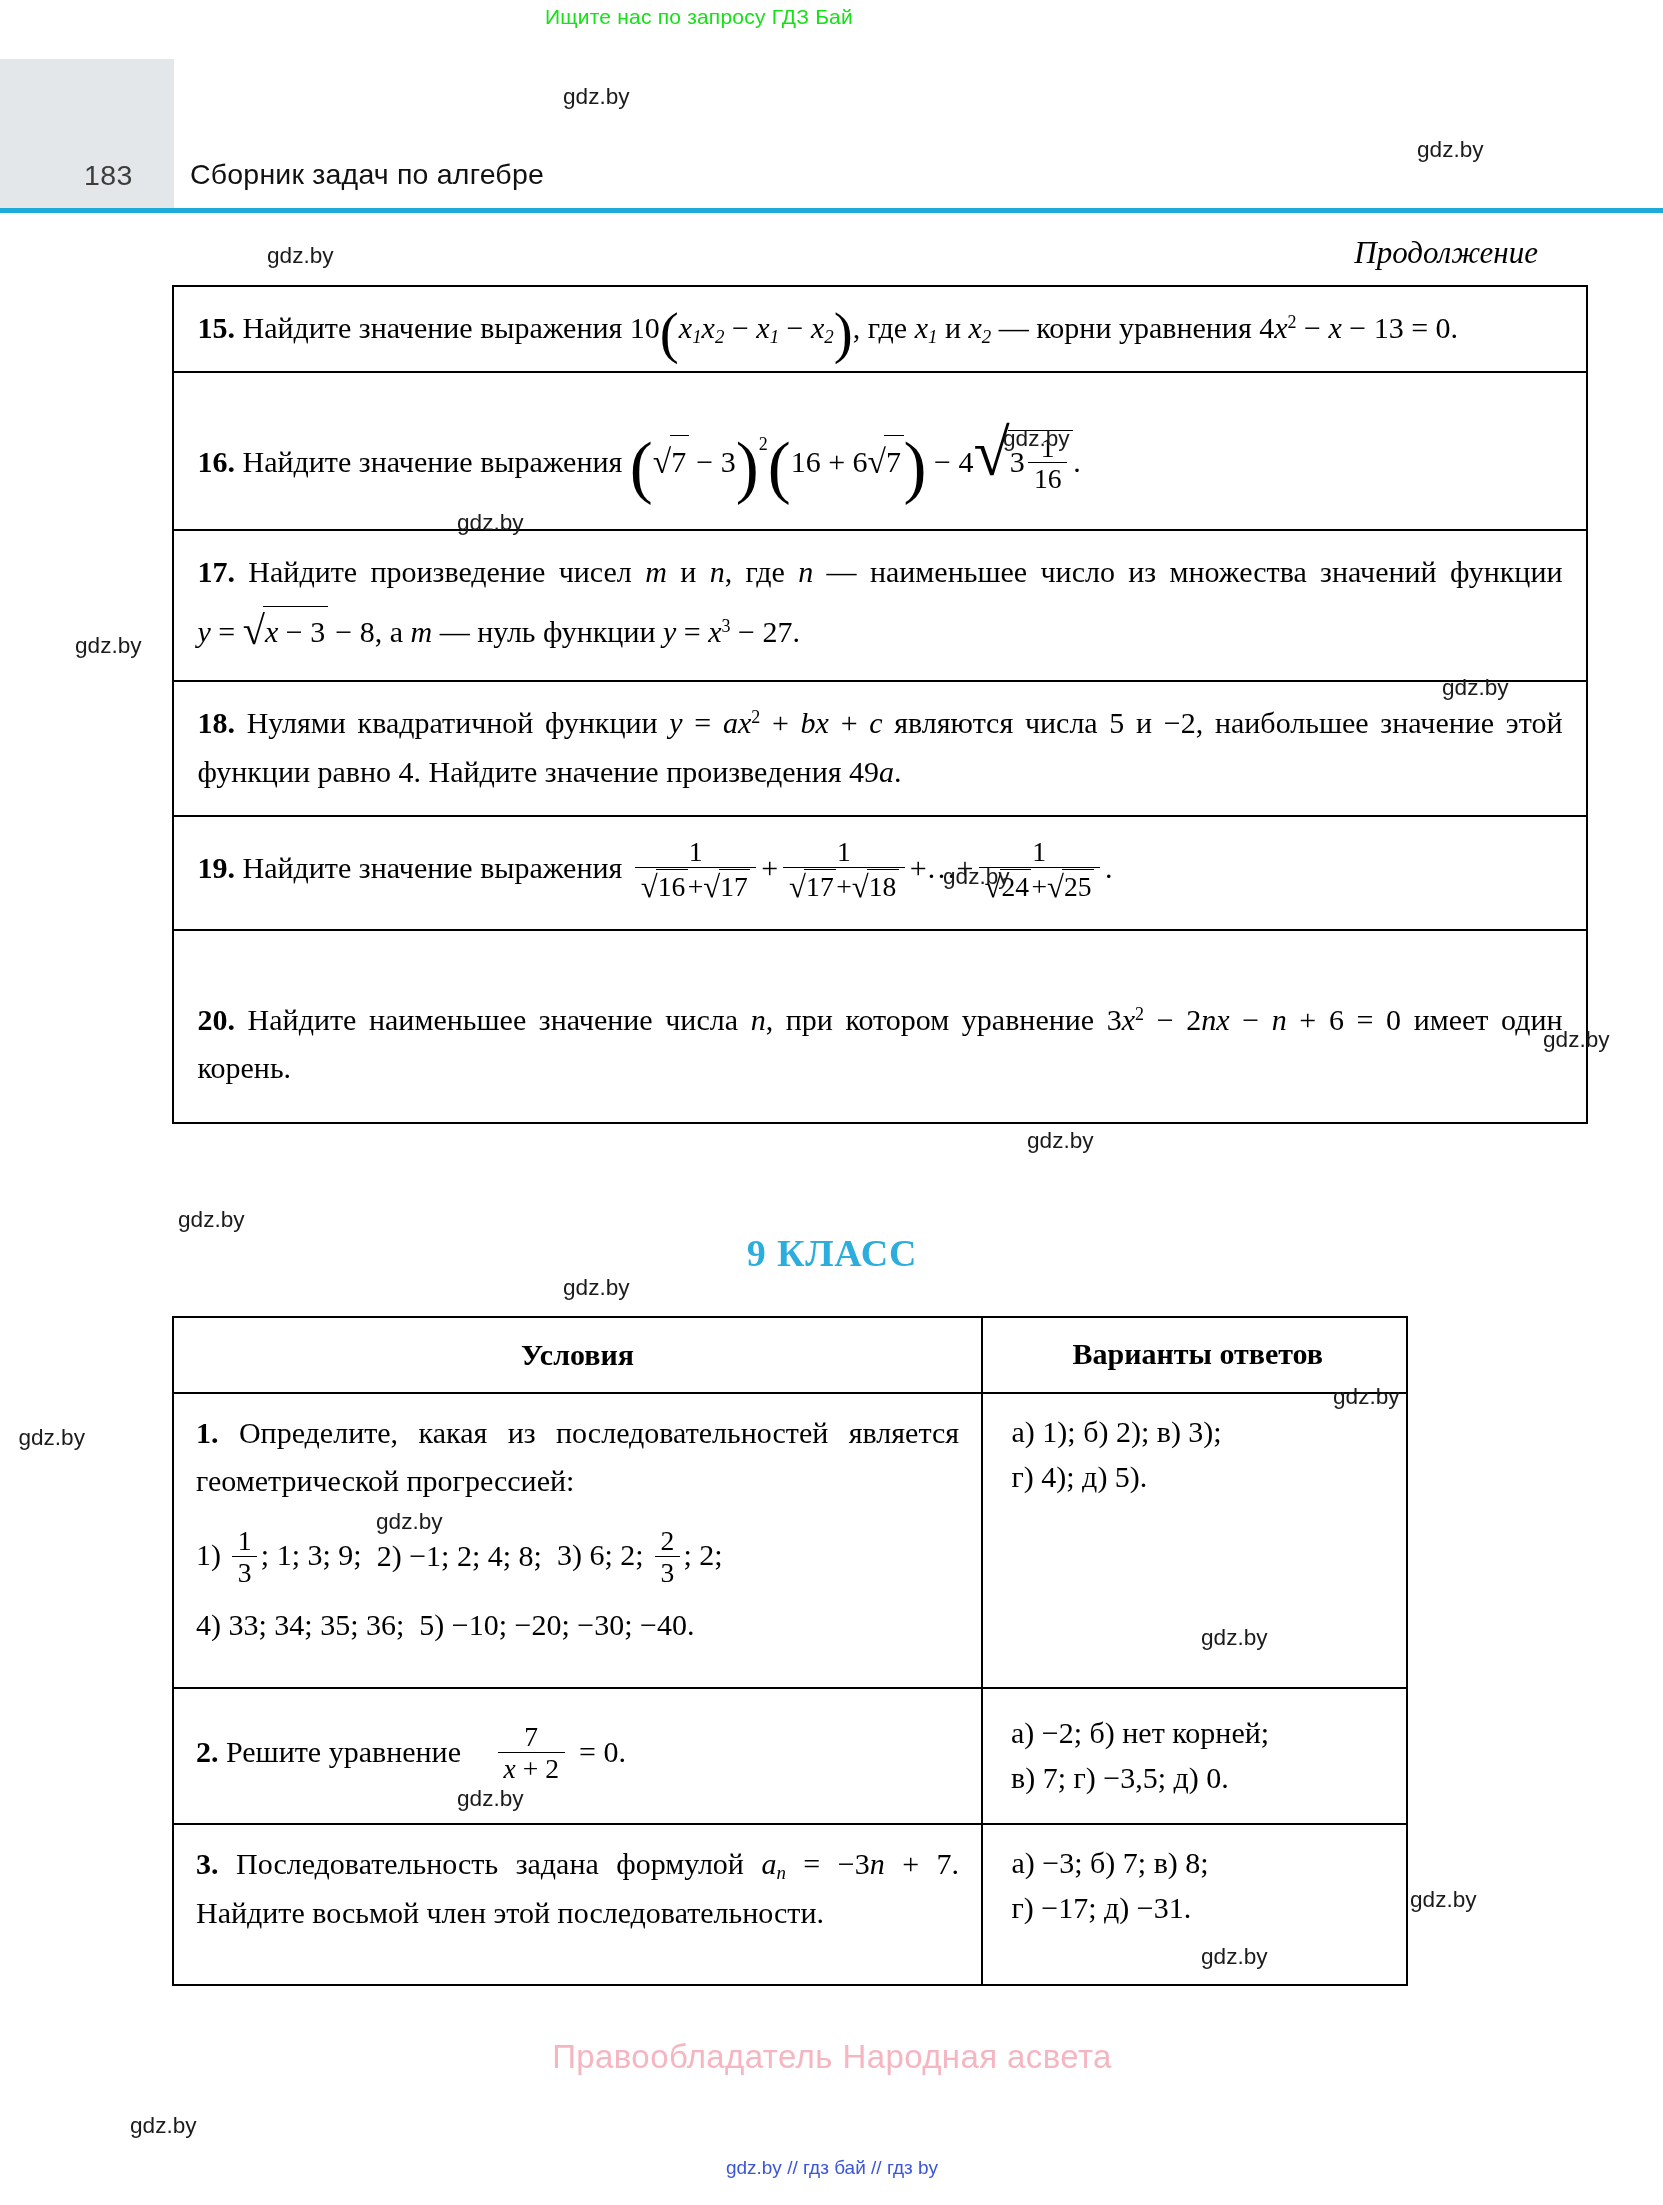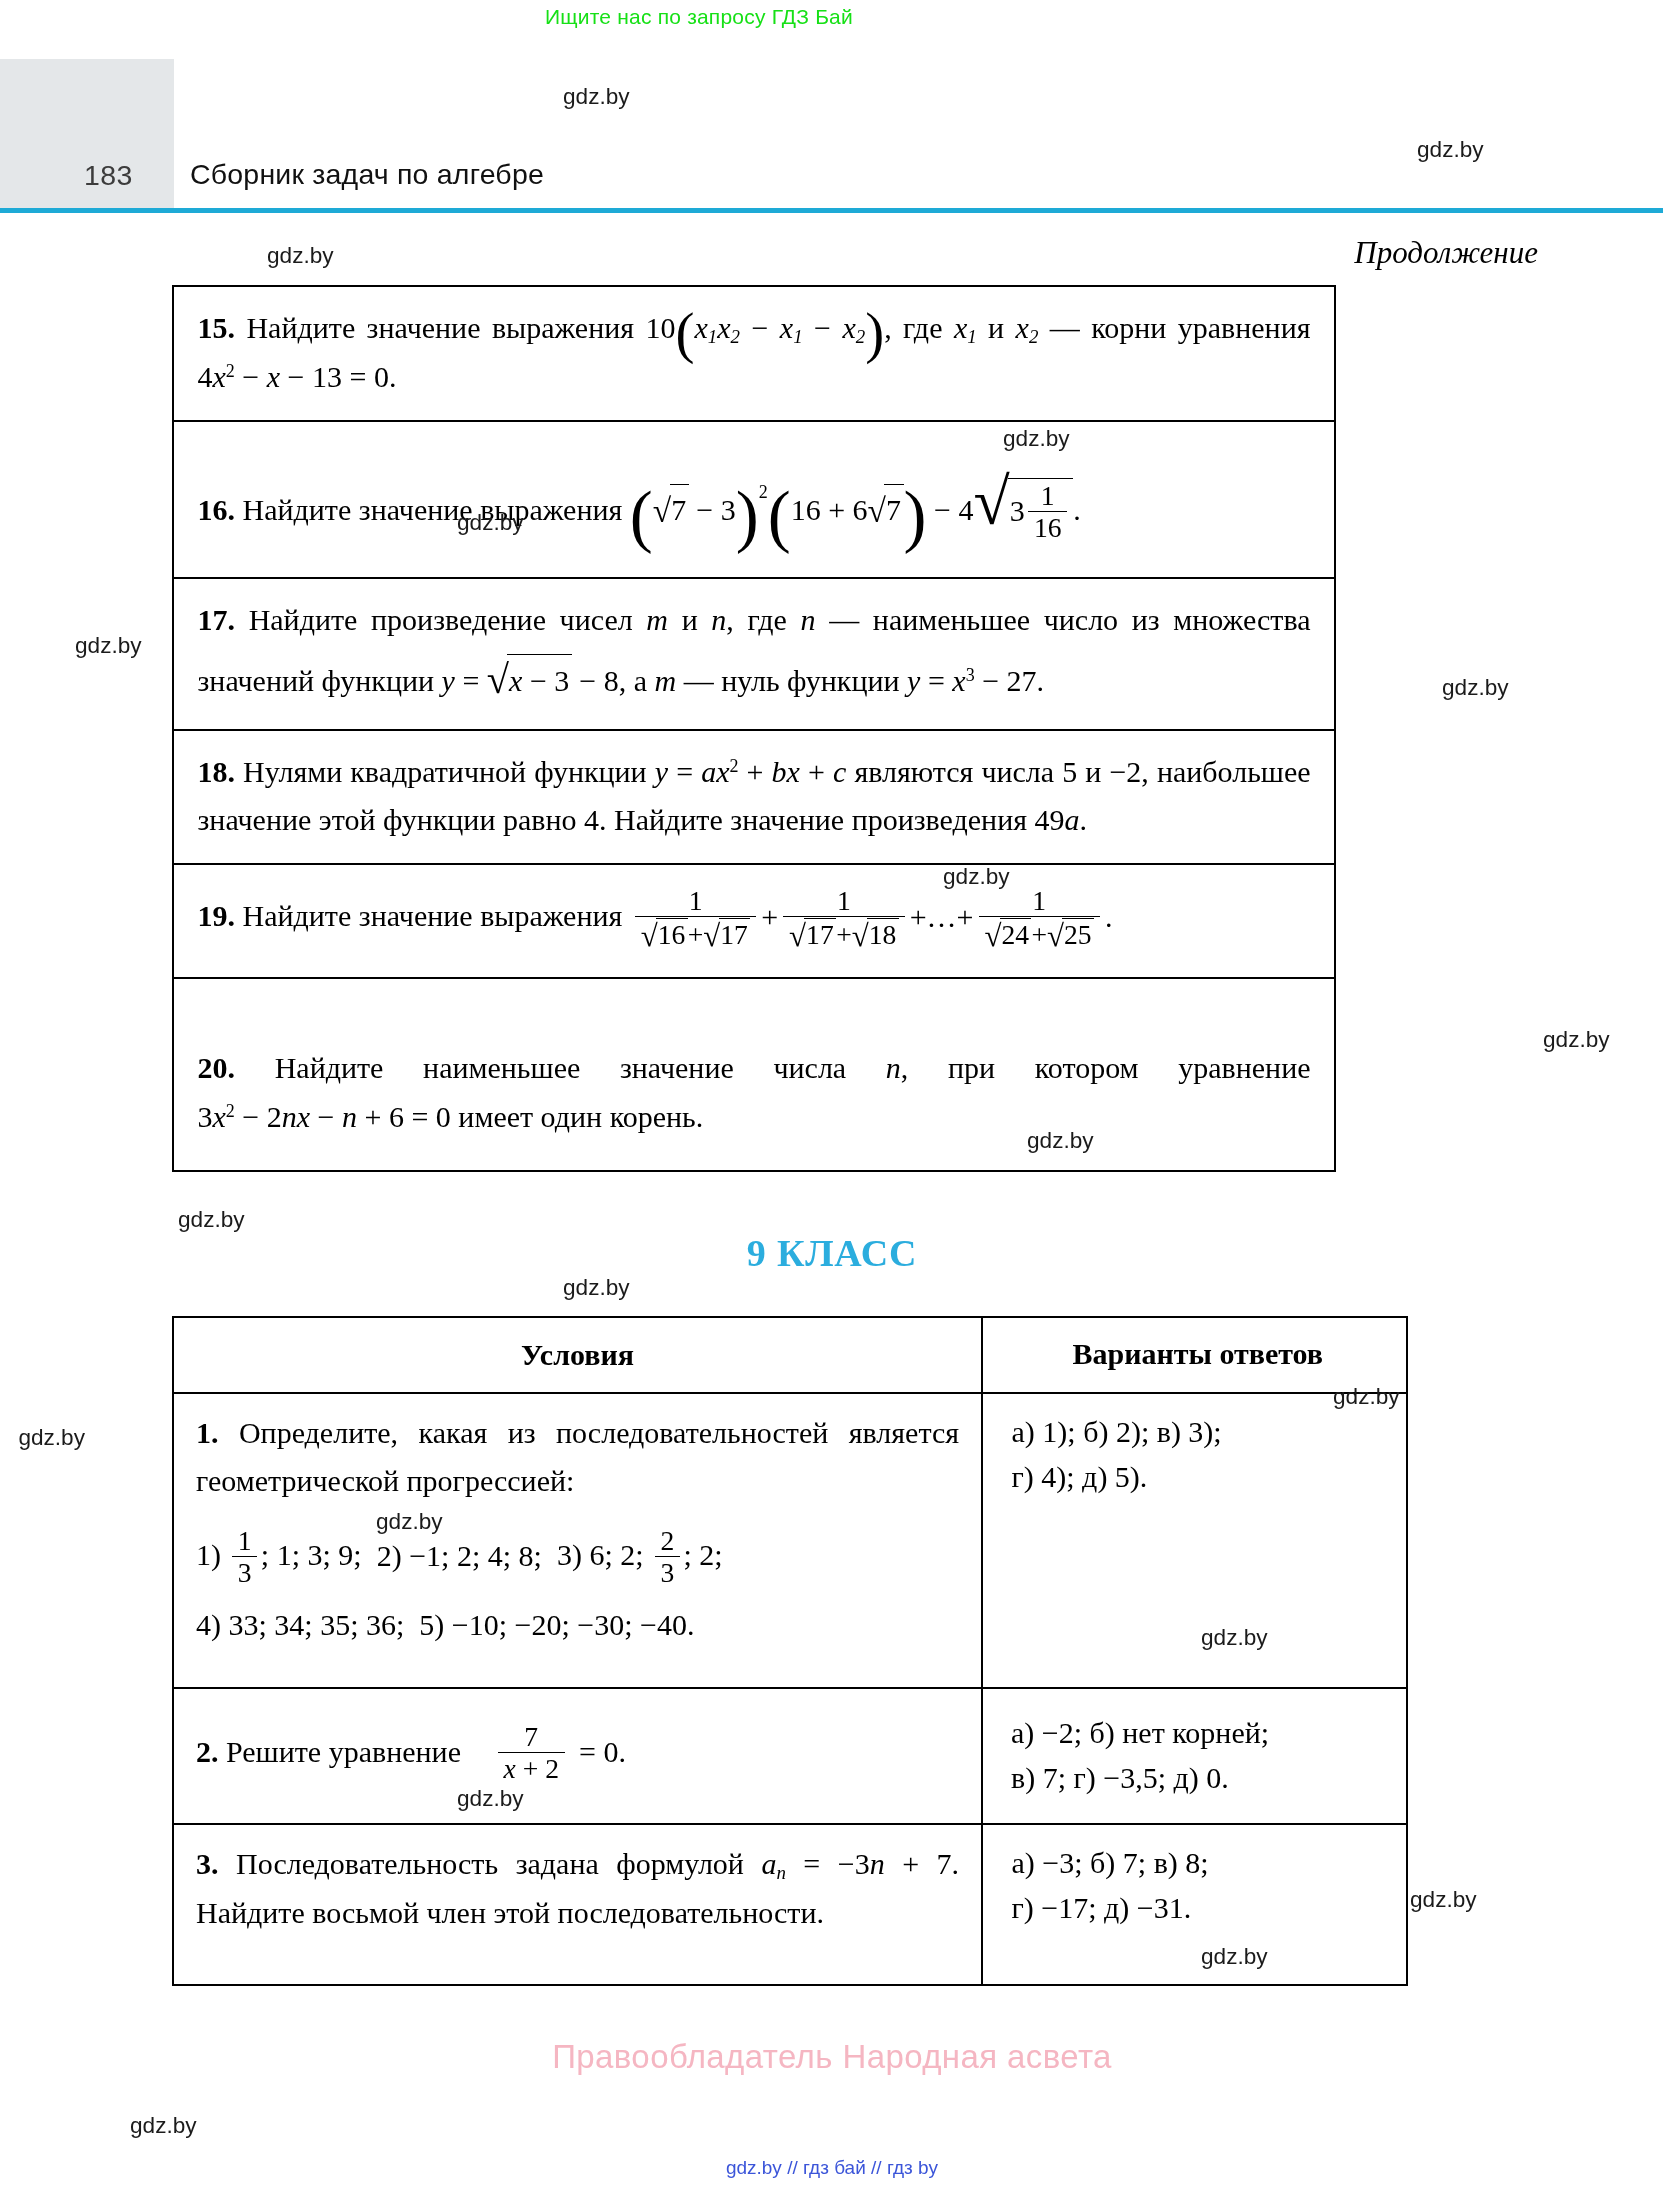--- a/index.html
+++ b/index.html
@@ -88,21 +88,21 @@
     border-bottom: 2.5px solid #000;
     box-sizing: border-box;
     display: flex;
   }
   .trow:last-child { border-bottom: none; }
 
   
   #tbl-problems {
     left: 172px;
     top: 285px;
-    width: 1164px;
+    width: 1416px;
   }
   .prob-cell {
     padding: 17px 23.5px 18.4px 23.5px;
     width: 100%;
     box-sizing: border-box;
     font-size: 30px;
     line-height: 1.62;
     text-align: justify;
     position: relative;
   }

